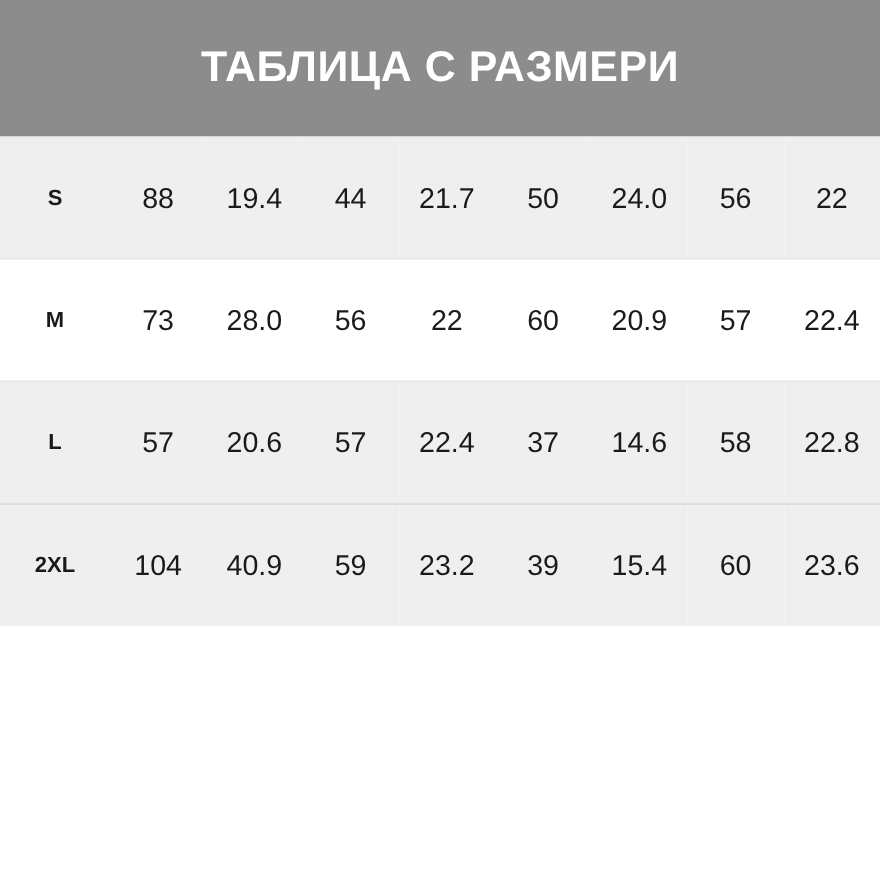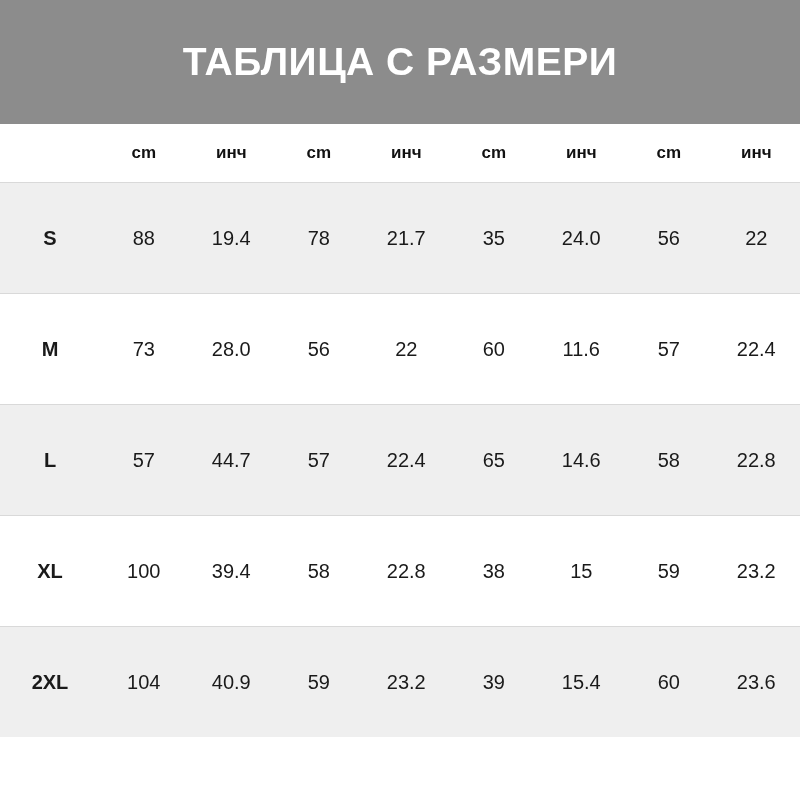--- a/index.html
+++ b/index.html
@@ -66,21 +66,21 @@
   }
   .hdr-row-2 td {
     height: 58px;
     font-size: 17px;
     font-weight: bold;
     color: #111111;
     background: #ffffff;
   }
   .data-row td {
     height: 110px;
-    font-size: 20px;
+    font-size: 26px;
     color: #1a1a1a;
   }
   .data-row td.size-cell {
     font-weight: bold;
     font-size: 20px;
   }
   .row-shade td { background: #efefef; }
   .row-plain td { background: #ffffff; }
   .divider-row td {
     height: 1px;
@@ -104,95 +104,73 @@
         <col class="c-val">
       <col class="c-val">
         <col class="c-val">
       <col class="c-val">
         <col class="c-val">
       <col class="c-val">
         <col class="c-val">
     </colgroup>
     <tbody>
 
-      <tr class="hdr-row-2">
-        <td></td>
-        <td>cm</td>
-        <td>инч</td>
-        <td>cm</td>
-        <td>инч</td>
-        <td>cm</td>
-        <td>инч</td>
-        <td>cm</td>
-        <td>инч</td>
-      </tr>
 
       <tr class="divider-row">
           <td colspan="9"></td>
         </tr>
 
       <tr class="data-row row-shade">
         <td class="size-cell">S</td>
         <td>88</td>
         <td>19.4</td>
-        <td>78</td>
+        <td>44</td>
         <td>21.7</td>
-        <td>35</td>
+        <td>50</td>
         <td>24.0</td>
         <td>56</td>
         <td>22</td>
       </tr>
 
       <tr class="divider-row">
           <td colspan="9"></td>
         </tr>
 
       <tr class="data-row row-plain">
         <td class="size-cell">M</td>
         <td>73</td>
         <td>28.0</td>
         <td>56</td>
         <td>22</td>
         <td>60</td>
-        <td>11.6</td>
+        <td>20.9</td>
         <td>57</td>
         <td>22.4</td>
       </tr>
 
       <tr class="divider-row">
           <td colspan="9"></td>
         </tr>
 
       <tr class="data-row row-shade">
         <td class="size-cell">L</td>
         <td>57</td>
-        <td>44.7</td>
+        <td>20.6</td>
         <td>57</td>
         <td>22.4</td>
-        <td>65</td>
+        <td>37</td>
         <td>14.6</td>
         <td>58</td>
         <td>22.8</td>
       </tr>
 
       <tr class="divider-row">
           <td colspan="9"></td>
         </tr>
 
-      <tr class="data-row row-plain">
-        <td class="size-cell">XL</td>
-        <td>100</td>
-        <td>39.4</td>
-        <td>58</td>
-        <td>22.8</td>
-        <td>38</td>
-        <td>15</td>
-        <td>59</td>
-        <td>23.2</td>
-      </tr>
 
       <tr class="divider-row">
           <td colspan="9"></td>
         </tr>
 
       <tr class="data-row row-shade">
         <td class="size-cell">2XL</td>
         <td>104</td>
         <td>40.9</td>
         <td>59</td>

